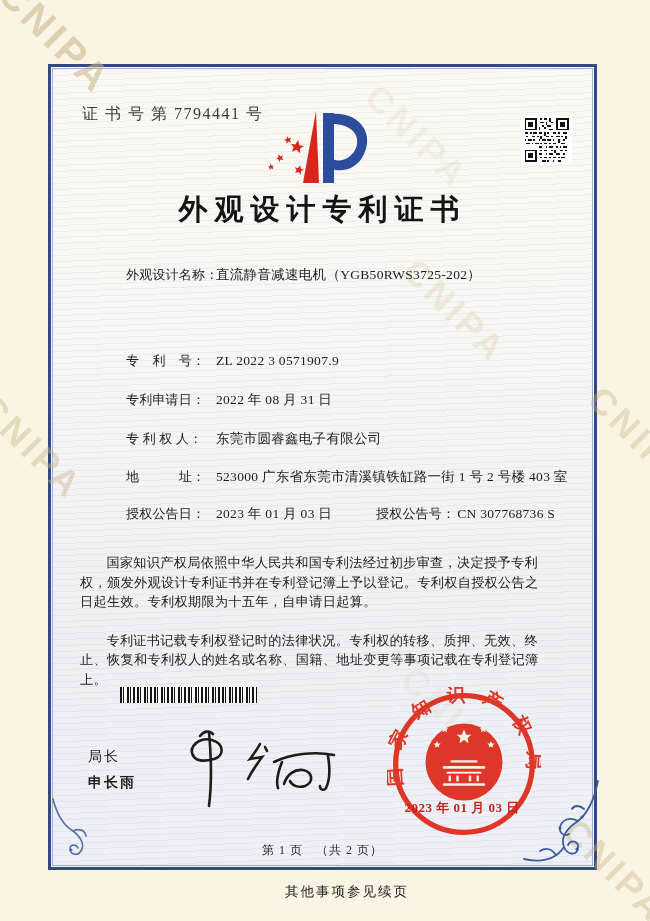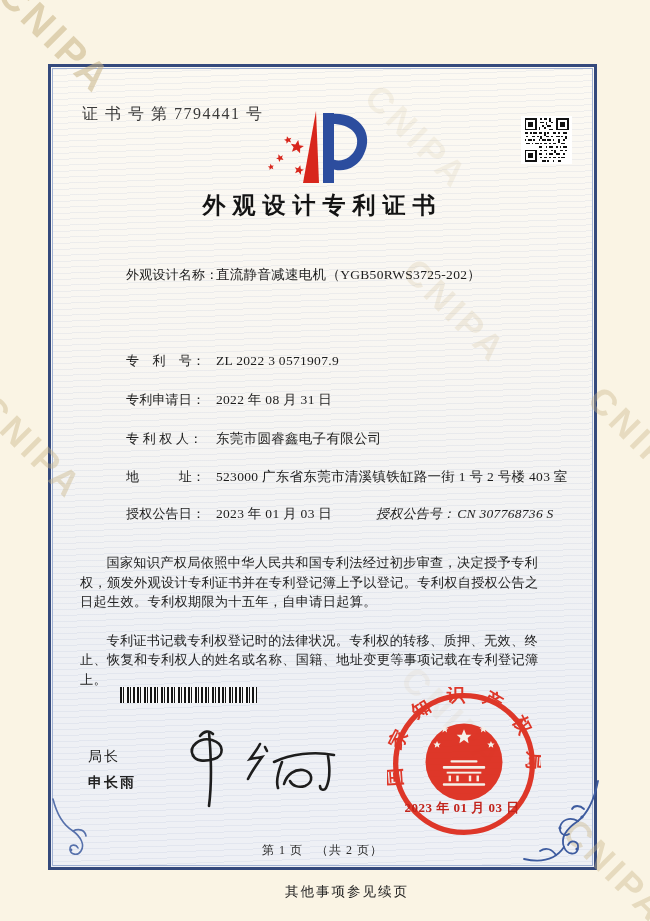--- a/index.html
+++ b/index.html
@@ -25,28 +25,28 @@
   .wm5 { left:575px; top:418px; opacity:.38; }
   .wm6 { left:550px; top:850px; opacity:.40; }
   .wm7 { left:388px; top:698px; opacity:.10; }
 
   
   .content { position:absolute; inset:0; z-index:3; }
   .cert-no { position:absolute; left:82px; top:104px; font-size:16px; letter-spacing:1.5px; color:#3a3a3a; }
   .logo { position:absolute; left:266px; top:106px; }
   .qr { position:absolute; left:521px; top:116px; width:51px; height:48px; background:#fff; padding:2px; }
   .title { position:absolute; left:48px; width:549px; top:190px; text-align:center;
-           font-family:"DejaVu Serif", serif; font-weight:bold; font-size:23px;
+           font-family:"DejaVu Serif", serif; font-weight:bold; font-size:29px;
            letter-spacing:7px; color:#141414; }
 
   .row { position:absolute; left:82px; width:500px; font-size:13.5px; color:#1c1c1c; white-space:nowrap; }
   .row .lbl { display:inline-block; width:90px; font-size:13px; letter-spacing:.2px;margin-left:44px; }
   .row .val { font-size:13.5px; letter-spacing:.3px; }
   .r1{top:266px} .r2{top:311px} .r3{top:352px} .r4{top:391px} .r5{top:430px} .r6{top:468px} .r7{top:505px}
-  .pair2 { position:absolute; left:250px; top:0;font-style:italic; }
+  .pair2 { position:absolute; left:250px; top:0; }
   .pair2 .lbl { width:auto; margin-right:2px; }
 
   .paras { position:absolute; left:80px; top:534px; width:468px; font-size:13.2px;
            line-height:19.5px; color:#222; letter-spacing:.3px; }
   .paras p { text-indent:2em;margin-top:19px; }
 
   .barcode { position:absolute; left:120px; top:687px; width:137px; height:16px;
      background:repeating-linear-gradient(90deg,#141414 0 2px,#f8f8f8 2px 3px,#141414 3px 4px,#f8f8f8 4px 7px,#141414 7px 9px,#f8f8f8 9px 10px,#141414 10px 11px,#f8f8f8 11px 13px,#141414 13px 15px,#f8f8f8 15px 17px); }
 
   .director-title { position:absolute; left:88px; top:748px; font-family:"Liberation Sans",sans-serif;

